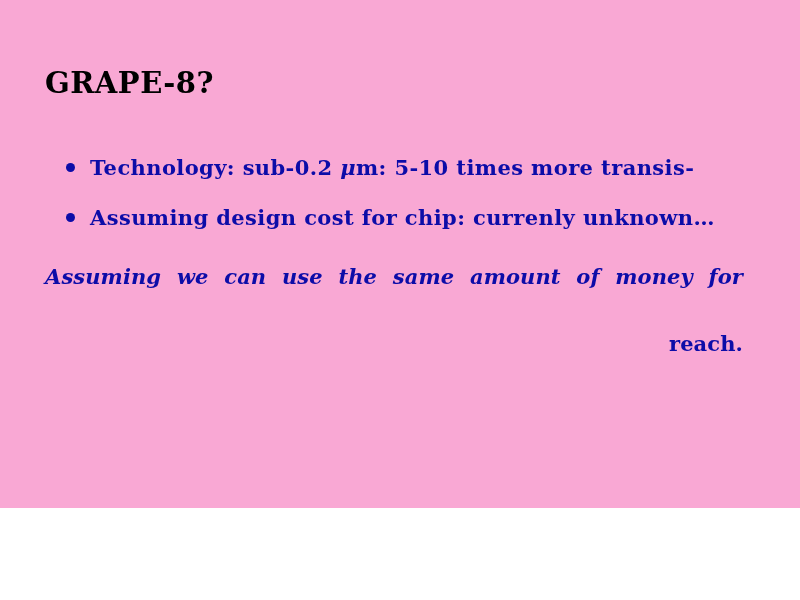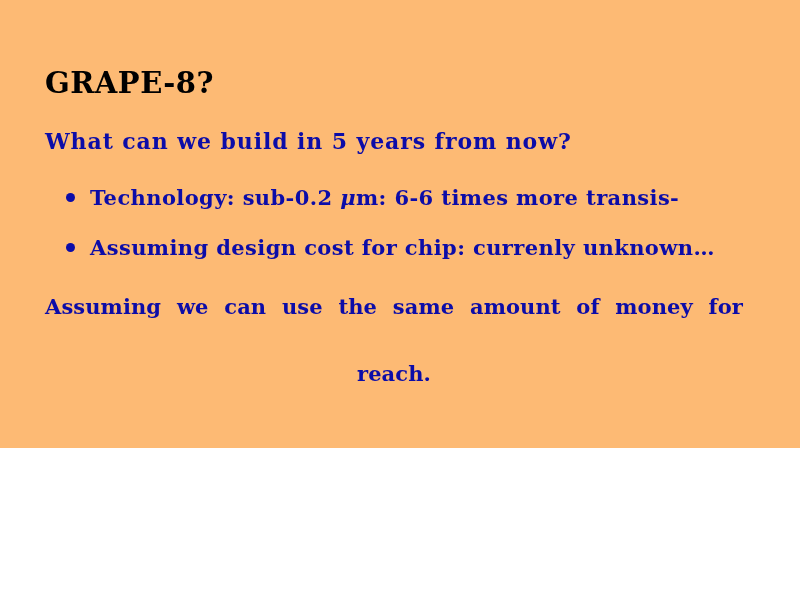--- a/index.html
+++ b/index.html
@@ -11,22 +11,22 @@
     width: 800px;
     height: 600px;
     overflow: hidden;
     font-family: "DejaVu Serif", "Liberation Serif", serif;
     -webkit-font-smoothing: antialiased;
   }
 
   #slide {
     position: relative;
     width: 800px;
-    height: 448px;
-    background: #fdba74;
+    height: 508px;
+    background: #f9a8d4;
   }
 
   
   #slide-title {
     position: absolute;
     left: 45px;
     top: 66px;
     font-family: "DejaVu Serif", "Liberation Serif", serif;
     font-weight: bold;
     font-size: 29px;
@@ -99,49 +99,49 @@
     margin-top: 27px;
     font-size: 21px;
     line-height: 33.5px;
     text-align: justify;
     text-justify: inter-word;
     width: 698px;
     letter-spacing: 0.1px;
   }
   #closing-paragraph .last-line {
     display: block;
-    text-align: center;
+    text-align: right;
   }
   .justified-line {
     display: block;
     text-align: justify;
+    font-style: italic;
   }
   .justified-line::after {
     content: "";
     display: inline-block;
     width: 100%;
     height: 0;
   }
 </style>
 </head>
 <body>
 
 <div id="slide">
 
   <div id="slide-title">GRAPE-8?</div>
 
   <div id="body">
 
-    <div class="lead-line">What can we build in 5 years from now?</div>
 
     <ul id="bullet-list">
 
       <li class="bullet-item">
         <span class="bullet-marker"></span>
-        <span class="bullet-text"><span>Technology: sub-0.2 </span><span class="mu">μ</span><span>m: 6-6 times more transis-</span><br></span>
+        <span class="bullet-text"><span>Technology: sub-0.2 </span><span class="mu">μ</span><span>m: 5-10 times more transis-</span><br></span>
       </li>
 
       <li class="bullet-item">
         <span class="bullet-marker"></span>
         <span class="bullet-text">Assuming design cost for chip: currenly unknown…</span>
       </li>
 
     </ul>
 
     <div id="closing-paragraph">

